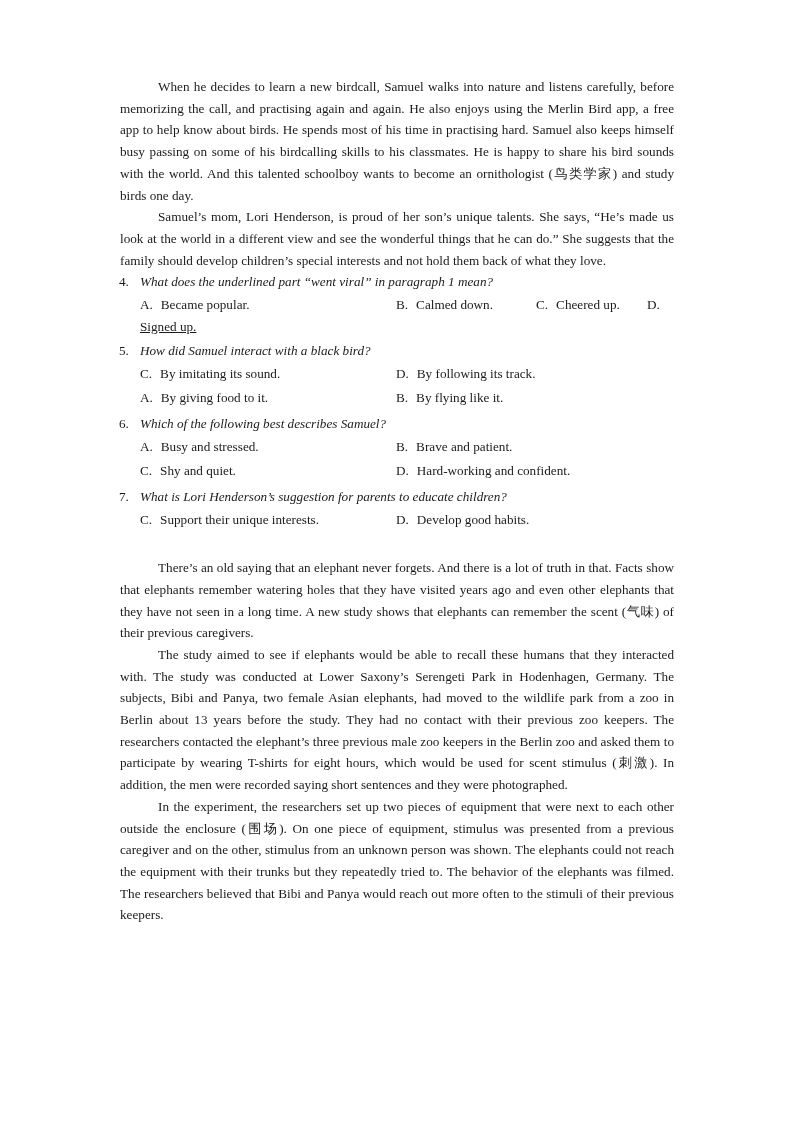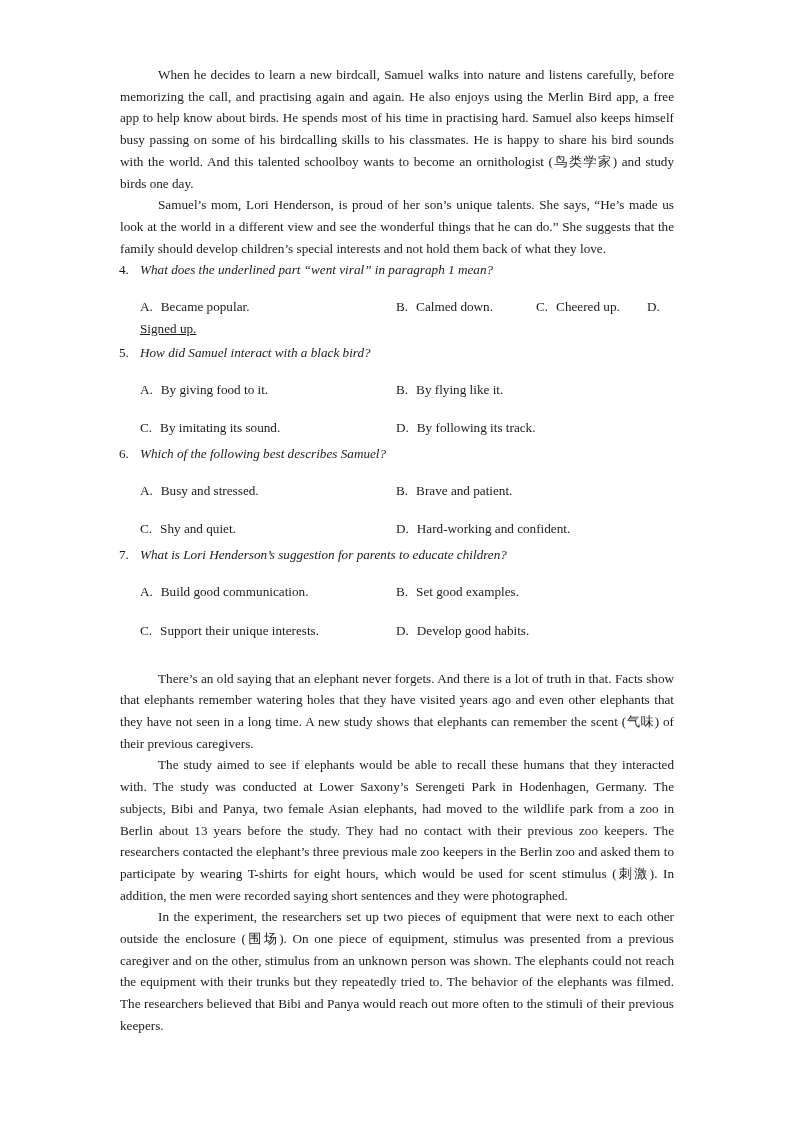--- a/index.html
+++ b/index.html
@@ -1,29 +1,29 @@
 <!DOCTYPE html>
 <html><head>
 <meta charset="utf-8">
 <style>
   html, body { margin: 0; padding: 0; background: #ffffff; }
   body {
     width: 793px; height: 1123px; position: relative; overflow: hidden;
     font-family: "Liberation Serif", "DejaVu Serif", serif;
     color: #1a1a1a; font-size: 13.2px;
   }
-  .page { position: absolute; left: 120px; top: 64px; width: 554px; }
+  .page { position: absolute; left: 120px; top: 76px; width: 554px; }
   .para {
     margin: 0; text-indent: 38px; text-align: justify;
     line-height: 21.7px;
   }
   .q { position: relative; line-height: 21.7px; margin: 0 0 2.5px 0; }
   .q .num { position: absolute; left: -1px; }
   .q .stem { display: block; padding-left: 20px; font-style: italic; }
-  .row { position: relative; height: 24.5px; line-height: 24.5px; margin-top: 14px; }
+  .row { position: relative; height: 24.5px; line-height: 24.5px; }
   .opt { position: absolute; white-space: nowrap; }
   .c0 { left: 20px; }
   .c1 { left: 276px; }
   .c2 { left: 416px; text-align: right; }
   .c3 { left: 527px; }
   .wrap { display: block; padding-left: 20px; line-height: 22px; margin-top: -2px; text-decoration: underline; }
   .gap { height: 22px; }
   .lbl { margin-right: 8px; }
 </style>
 </head>
@@ -45,50 +45,46 @@
       <span class="opt c2"><span class="lbl">C.</span><span>Cheered up.</span></span>
       <span class="opt c3">D.</span>
     </div>
     <span class="wrap">Signed up.</span>
   </div>
 
   <div class="q">
     <span class="num">5.</span>
     <span class="stem">How did Samuel interact with a black bird?</span>
     <div class="row">
+      <span class="opt c0"><span class="lbl">C.</span><span>By imitating its sound.</span></span>
+      <span class="opt c1"><span class="lbl">D.</span><span>By following its track.</span></span>
+    </div>
+    <div class="row">
       <span class="opt c0"><span class="lbl">A.</span><span>By giving food to it.</span></span>
       <span class="opt c1"><span class="lbl">B.</span><span>By flying like it.</span></span>
-    </div>
-    <div class="row">
-      <span class="opt c0"><span class="lbl">C.</span><span>By imitating its sound.</span></span>
-      <span class="opt c1"><span class="lbl">D.</span><span>By following its track.</span></span>
     </div>
   </div>
 
   <div class="q">
     <span class="num">6.</span>
     <span class="stem">Which of the following best describes Samuel?</span>
     <div class="row">
       <span class="opt c0"><span class="lbl">A.</span><span>Busy and stressed.</span></span>
       <span class="opt c1"><span class="lbl">B.</span><span>Brave and patient.</span></span>
     </div>
     <div class="row">
       <span class="opt c0"><span class="lbl">C.</span><span>Shy and quiet.</span></span>
       <span class="opt c1"><span class="lbl">D.</span><span>Hard-working and confident.</span></span>
     </div>
   </div>
 
   <div class="q">
     <span class="num">7.</span>
     <span class="stem">What is Lori Henderson’s suggestion for parents to educate children?</span>
     <div class="row">
-      <span class="opt c0"><span class="lbl">A.</span><span>Build good communication.</span></span>
-      <span class="opt c1"><span class="lbl">B.</span><span>Set good examples.</span></span>
-    </div>
-    <div class="row">
       <span class="opt c0"><span class="lbl">C.</span><span>Support their unique interests.</span></span>
       <span class="opt c1"><span class="lbl">D.</span><span>Develop good habits.</span></span>
     </div>
   </div>
 
   <div class="gap"></div>
 
   <section>
     <p class="para">There’s an old saying that an elephant never forgets. And there is a lot of truth in that. Facts show that elephants remember watering holes that they have visited years ago and even other elephants that they have not seen in a long time. A new study shows that elephants can remember the scent (气味) of their previous caregivers.</p>
     <p class="para">The study aimed to see if elephants would be able to recall these humans that they interacted with. The study was conducted at Lower Saxony’s Serengeti Park in Hodenhagen, Germany. The subjects, Bibi and Panya, two female Asian elephants, had moved to the wildlife park from a zoo in Berlin about 13 years before the study. They had no contact with their previous zoo keepers. The researchers contacted the elephant’s three previous male zoo keepers in the Berlin zoo and asked them to participate by wearing T-shirts for eight hours, which would be used for scent stimulus (刺激). In addition, the men were recorded saying short sentences and they were photographed.</p>

